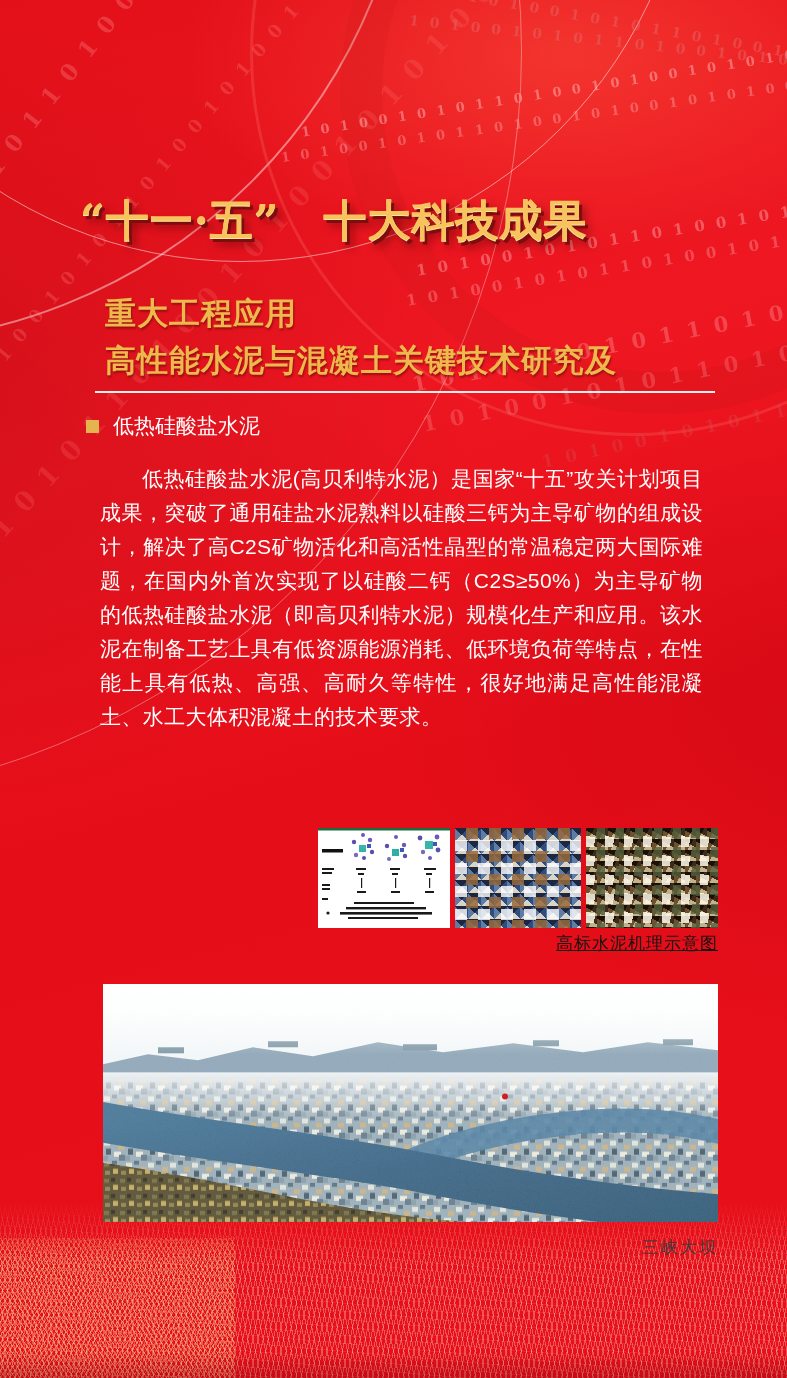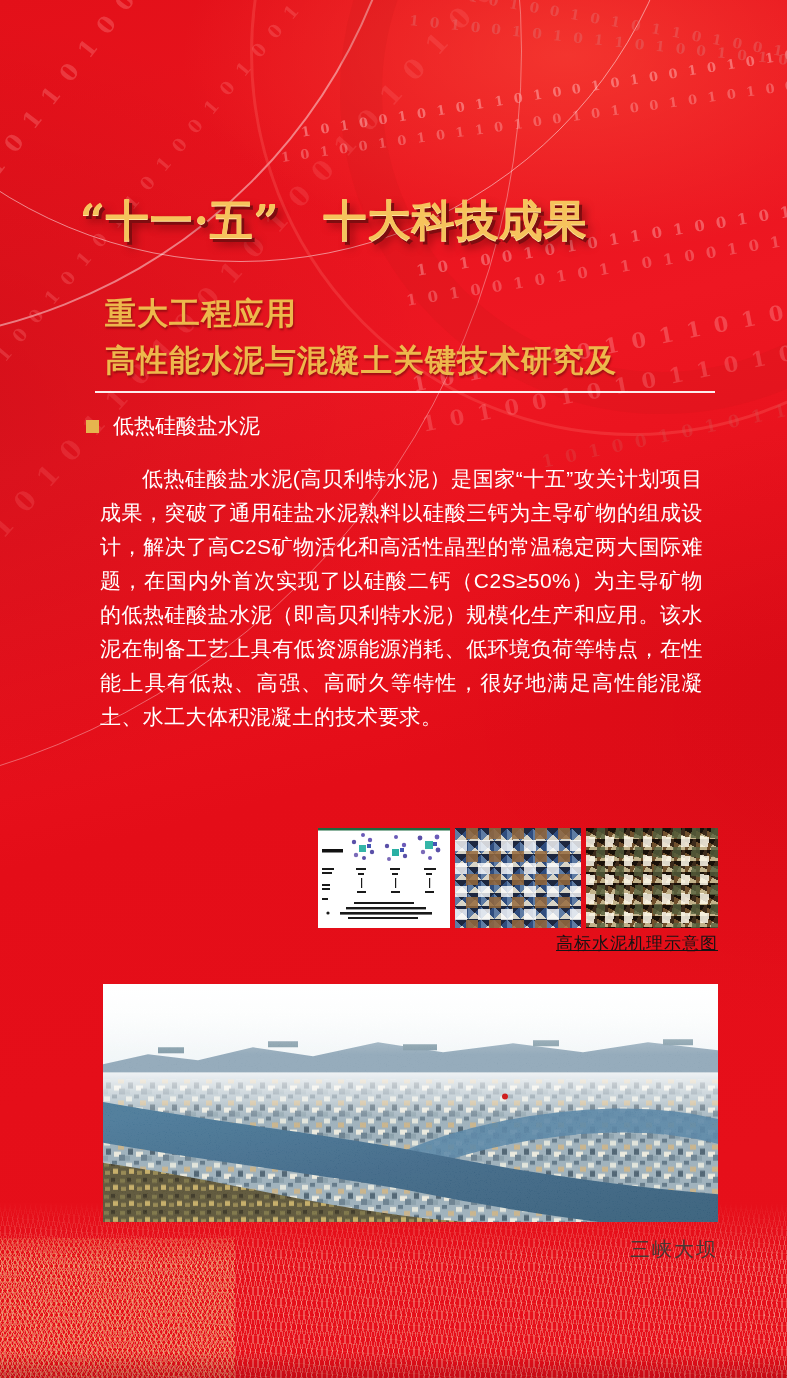--- a/index.html
+++ b/index.html
@@ -83,21 +83,21 @@
   .fig-brown{width:132px;background-color:#6a5436;
     background-image:
       repeating-conic-gradient(from 10deg, rgba(85,95,60,.8) 0 25%, transparent 0 50%, rgba(255,250,235,.85) 0 75%, transparent 0 100%),
       repeating-conic-gradient(from 30deg, rgba(58,40,24,.95) 0 25%, rgba(202,186,146,.92) 0 50%, rgba(112,80,44,.95) 0 75%, rgba(22,14,7,.96) 0 100%);
     background-size:19px 19px,11px 11px;}
   .figcap{position:absolute;left:318px;top:932px;width:400px;z-index:5;
     text-align:right;font-size:17px;color:#141414;letter-spacing:1px;text-decoration:underline;}
   .photo{position:absolute;left:103px;top:984px;width:615px;height:238px;z-index:5;}
   .photo svg{display:block;width:100%;height:100%;}
   .photocap{position:absolute;left:318px;top:1236px;width:400px;z-index:5;
-    text-align:right;font-size:20px;color:#443936;letter-spacing:2px;}
+    text-align:right;font-size:17px;color:#443936;letter-spacing:2px;}
 </style>
 </head>
 <body>
 
 <div class="poster">
 
   <div class="arc a1"></div>
   <div class="arc a2"></div>
   <div class="arc a3"></div>
   <div class="ring1"></div>

